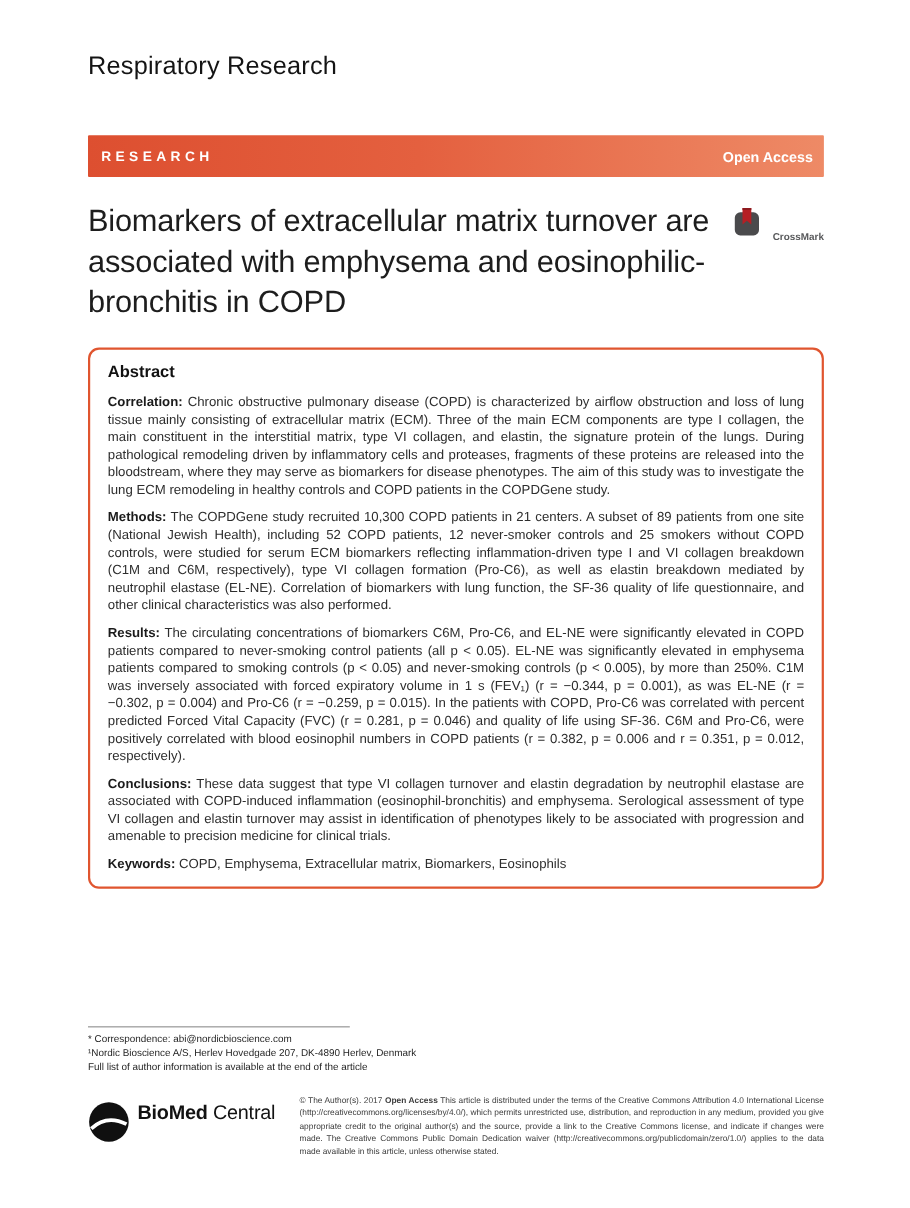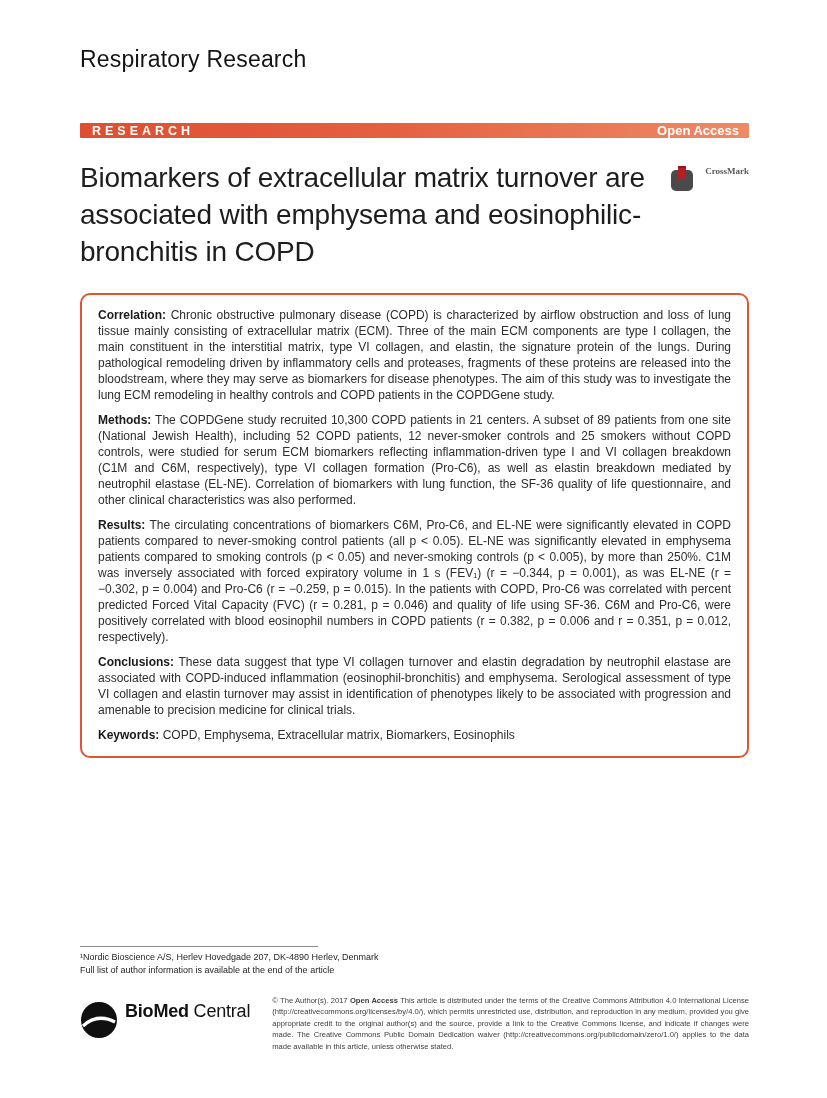--- a/index.html
+++ b/index.html
@@ -25,21 +25,21 @@
   .citation { font-size: 9.5px; line-height: 1.35; color: #1a1a1a; }
   .citation .italic { font-style: italic; }
   .doi { margin-top: 2px; }
   .journal-name {
     font-size: 23px; color: #141414; letter-spacing: 0.2px;
   }
 
   
   .banner {
     margin-top: 47px;
-    height: 15px;
+    height: 38px;
     background: linear-gradient(90deg, #dd4f30 0%, #e4603f 45%, #ee8a66 100%);
     border-radius: 1px;
     display: flex; align-items: center; justify-content: space-between;
     padding: 0 10px 0 12px;
   }
   .banner-left {
     color: #fff; font-weight: bold; font-size: 12.5px; letter-spacing: 4px;
   }
   .banner-right {
     color: #fff; font-weight: bold; font-size: 13px;
@@ -47,22 +47,22 @@
 
   
   .title-row { margin-top: 22px; display: flex; justify-content: space-between; }
   .title {
     width: 600px;
     font-size: 28px; font-weight: 400; line-height: 1.32;
     color: #1d1d1d; letter-spacing: -0.2px;
   }
   .crossmark {
     flex: 0 0 auto; align-self: flex-start;
-    display: flex; align-items: flex-start; gap: 11px;
-    margin-top: 6px; cursor: pointer; font-family: Liberation Serif, serif;
+    display: flex; align-items: flex-end; gap: 11px;
+    margin-top: 6px; cursor: pointer;
   }
   .crossmark-label { font-size: 9px; color: #58595b; font-weight: bold; }
 
   
   .authors {
     margin-top: 14px;
     font-size: 13.2px; line-height: 1.55; color: #3a3a3a;
     max-width: 669px;
   }
 
@@ -127,20 +127,21 @@
           <path d="M8 0 h8 v15 l-4 -3.4 -4 3.4 z" fill="#b51f24"></path>
           <path d="M8 0 h8 v2 h-8 z" fill="#8e1a1e"></path>
         </svg>
       </span>
       <span class="crossmark-label">CrossMark</span>
     </div>
   </div>
 
 
   <section class="abstract-box">
+    <h2 class="abstract-heading">Abstract</h2>
 
     <p class="abs-para">
       <span class="label">Correlation:</span>
       <span>Chronic obstructive pulmonary disease (COPD) is characterized by airflow obstruction and loss of lung tissue mainly consisting of extracellular matrix (ECM). Three of the main ECM components are type I collagen, the main constituent in the interstitial matrix, type VI collagen, and elastin, the signature protein of the lungs. During pathological remodeling driven by inflammatory cells and proteases, fragments of these proteins are released into the bloodstream, where they may serve as biomarkers for disease phenotypes. The aim of this study was to investigate the lung ECM remodeling in healthy controls and COPD patients in the COPDGene study.</span>
     </p>
 
     <p class="abs-para">
       <span class="label">Methods:</span>
       <span>The COPDGene study recruited 10,300 COPD patients in 21 centers. A subset of 89 patients from one site (National Jewish Health), including 52 COPD patients, 12 never-smoker controls and 25 smokers without COPD controls, were studied for serum ECM biomarkers reflecting inflammation-driven type I and VI collagen breakdown (C1M and C6M, respectively), type VI collagen formation (Pro-C6), as well as elastin breakdown mediated by neutrophil elastase (EL-NE). Correlation of biomarkers with lung function, the SF-36 quality of life questionnaire, and other clinical characteristics was also performed.</span>
     </p>
@@ -157,20 +158,24 @@
 
     <p class="abs-para keywords">
       <span class="label">Keywords:</span>
       <span>COPD, Emphysema, Extracellular matrix, Biomarkers, Eosinophils</span>
     </p>
   </section>
 
   <div class="bottom-block">
     <div class="fn-rule"></div>
     <div class="footnotes">
+      <div>
+        <span>* Correspondence:</span>
+        <a href="#">abi@nordicbioscience.com</a>
+      </div>
       <div>¹Nordic Bioscience A/S, Herlev Hovedgade 207, DK-4890 Herlev, Denmark</div>
       <div>Full list of author information is available at the end of the article</div>
     </div>
 
     <div class="publisher-row">
       <div class="bmc-logo">
         <span>
           <svg width="38" height="38" viewBox="0 0 38 38" aria-hidden="true">
             <circle cx="19" cy="19" r="18" fill="#101010"></circle>
             <path d="M3 25 Q 17 12 35 21" stroke="#ffffff" stroke-width="3.4" fill="none"></path>

